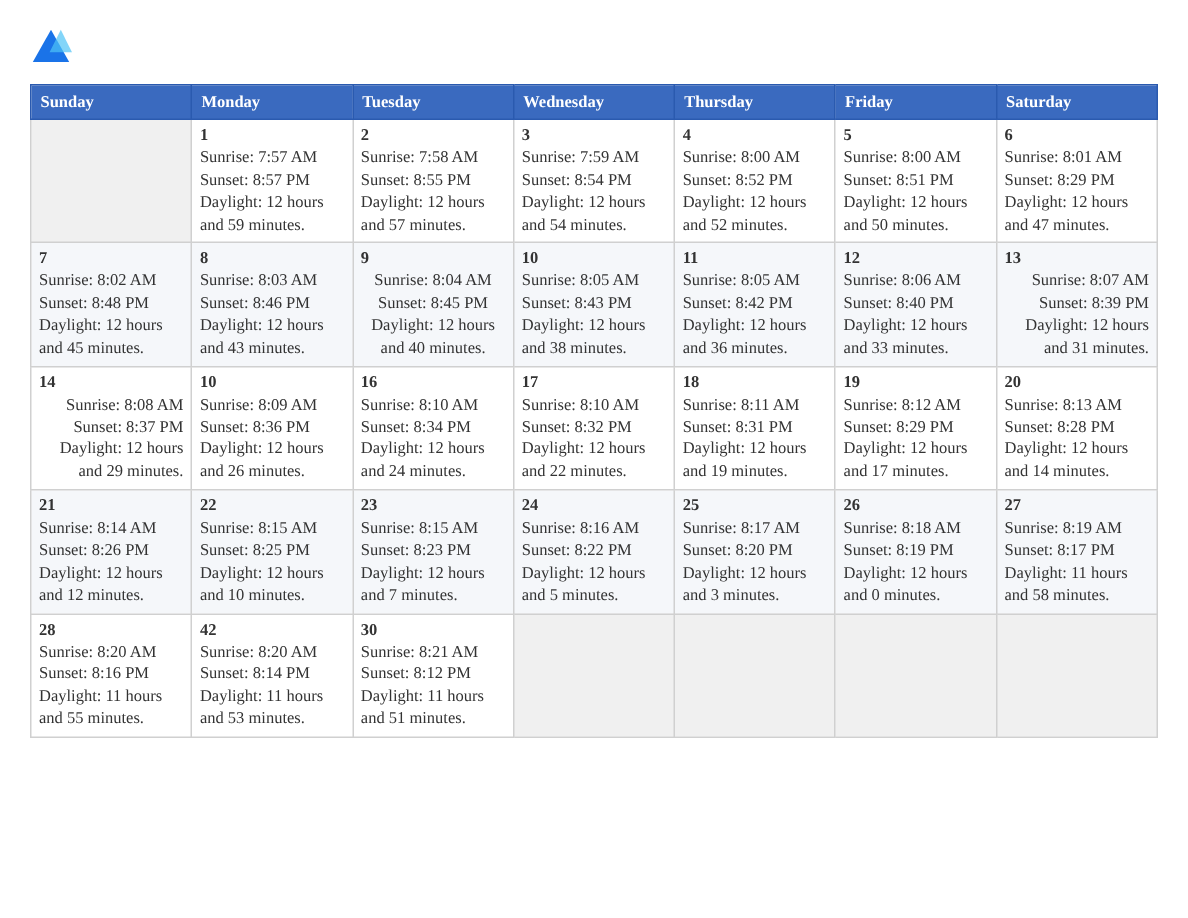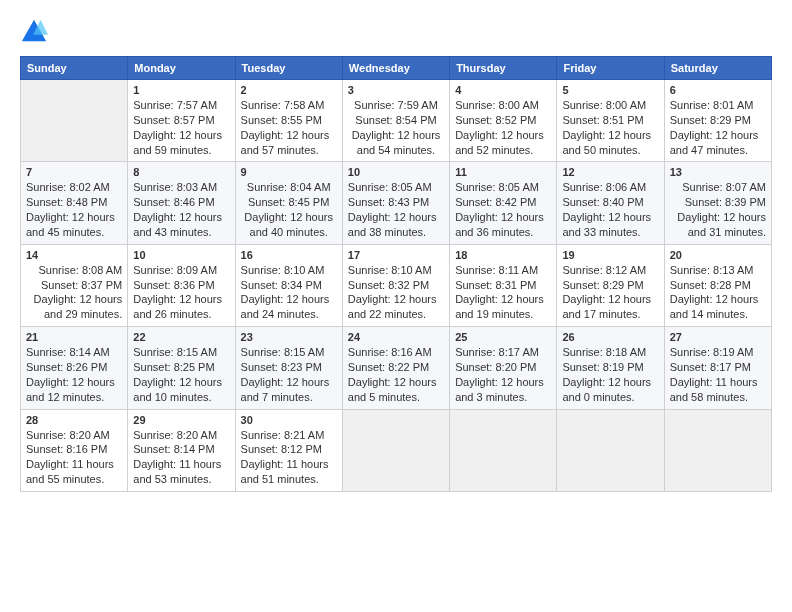--- a/index.html
+++ b/index.html
@@ -9,20 +9,21 @@
       width: 792px;
       height: 612px;
       overflow: hidden;
     }
     .page {
       width: 792px;
       height: 500px;
       padding: 18px 20px 12px 20px;
       display: flex;
       flex-direction: column;
+      font-family: Liberation Serif, serif;
     }
     .header {
       display: flex;
       justify-content: space-between;
       align-items: flex-start;
       margin-bottom: 10px;
     }
     .logo {
       display: flex;
       align-items: center;
@@ -146,21 +147,21 @@
           </td>
           <td>
             <div class="day-number">2</div>
             <div class="day-info" style="white-space: pre-line;">Sunrise: 7:58 AM
 Sunset: 8:55 PM
 Daylight: 12 hours
 and 57 minutes.</div>
           </td>
           <td>
             <div class="day-number">3</div>
-            <div class="day-info" style="white-space: pre-line; text-align: center;">Sunrise: 7:59 AM
+            <div class="day-info" style="white-space: pre-line;">Sunrise: 7:59 AM
 Sunset: 8:54 PM
 Daylight: 12 hours
 and 54 minutes.</div>
           </td>
           <td>
             <div class="day-number">4</div>
             <div class="day-info" style="white-space: pre-line;">Sunrise: 8:00 AM
 Sunset: 8:52 PM
 Daylight: 12 hours
 and 52 minutes.</div>
@@ -335,21 +336,21 @@
         </tr>
         <tr>
           <td>
             <div class="day-number">28</div>
             <div class="day-info" style="white-space: pre-line;">Sunrise: 8:20 AM
 Sunset: 8:16 PM
 Daylight: 11 hours
 and 55 minutes.</div>
           </td>
           <td>
-            <div class="day-number">29</div>
+            <div class="day-number">42</div>
             <div class="day-info" style="white-space: pre-line;">Sunrise: 8:20 AM
 Sunset: 8:14 PM
 Daylight: 11 hours
 and 53 minutes.</div>
           </td>
           <td>
             <div class="day-number">30</div>
             <div class="day-info" style="white-space: pre-line;">Sunrise: 8:21 AM
 Sunset: 8:12 PM
 Daylight: 11 hours

